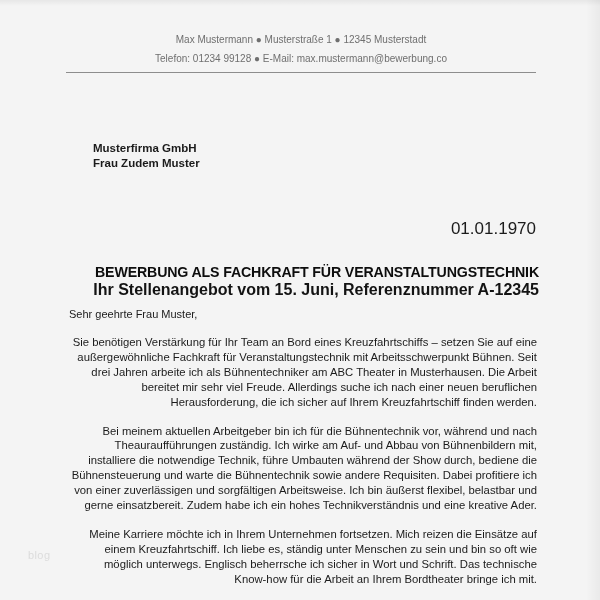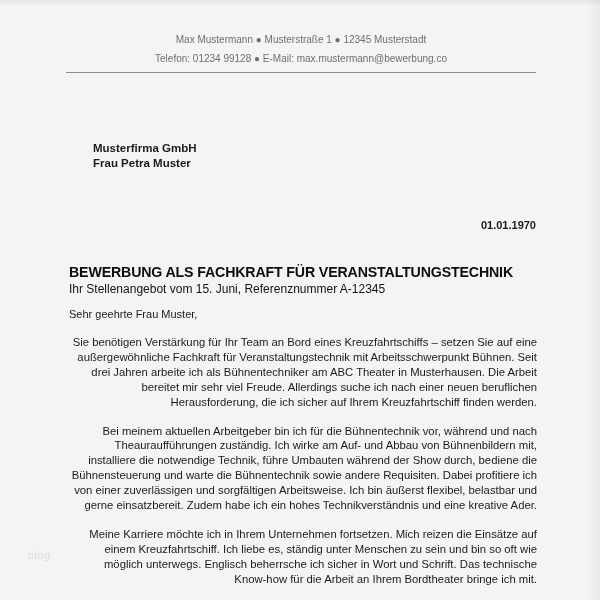--- a/index.html
+++ b/index.html
@@ -94,43 +94,43 @@
     margin-left: 24px;
   }
 
   
   .date {
     position: absolute;
     left: 66px;
     top: 219px;
     width: 470px;
     text-align: right;
-    font-size: 11px;
+    font-size: 17px;
     color: #1b1b1b;
-    font-weight: bold;
   }
 
   
   .subject {
     position: absolute;
     left: 69px;
     top: 263px;
     width: 470px;
+    text-align: right;
   }
   .subject-title {
     font-size: 14.2px;
     font-weight: bold;
     color: #0d0d0d;
     letter-spacing: -0.15px;
     line-height: 18px;
     white-space: nowrap;
   }
   .subject-sub {
-    font-size: 12px;
-    font-weight: normal;
+    font-size: 16px;
+    font-weight: bold;
     color: #131313;
     line-height: 15px;
     margin-top: 1px;
   }
 
   
   .salutation {
     position: absolute;
     left: 69px;
     top: 308px;
@@ -165,21 +165,21 @@
 
   <div class="letterhead">
     <div class="letterhead-line">Max Mustermann ● Musterstraße 1 ● 12345 Musterstadt</div>
     <div class="letterhead-line second">Telefon: 01234 99128 ● E-Mail: max.mustermann@bewerbung.co</div>
   </div>
 
   <div class="rule"></div>
 
   <div class="recipient">
     <div>Musterfirma GmbH</div>
-    <div>Frau Petra Muster</div>
+    <div>Frau Zudem Muster</div>
   </div>
 
   <div class="date">01.01.1970</div>
 
   <div class="subject">
     <div class="subject-title">BEWERBUNG ALS FACHKRAFT FÜR VERANSTALTUNGSTECHNIK</div>
     <div class="subject-sub">Ihr Stellenangebot vom 15. Juni, Referenznummer A-12345</div>
   </div>
 
   <div class="salutation">Sehr geehrte Frau Muster,</div>

